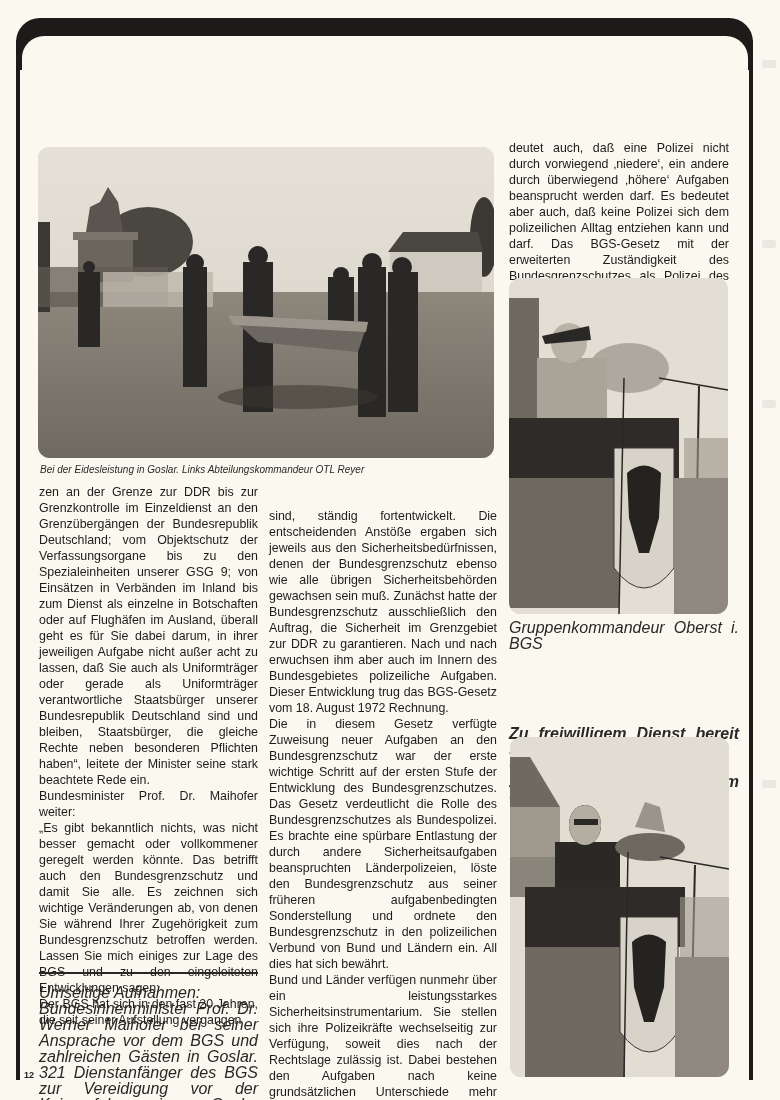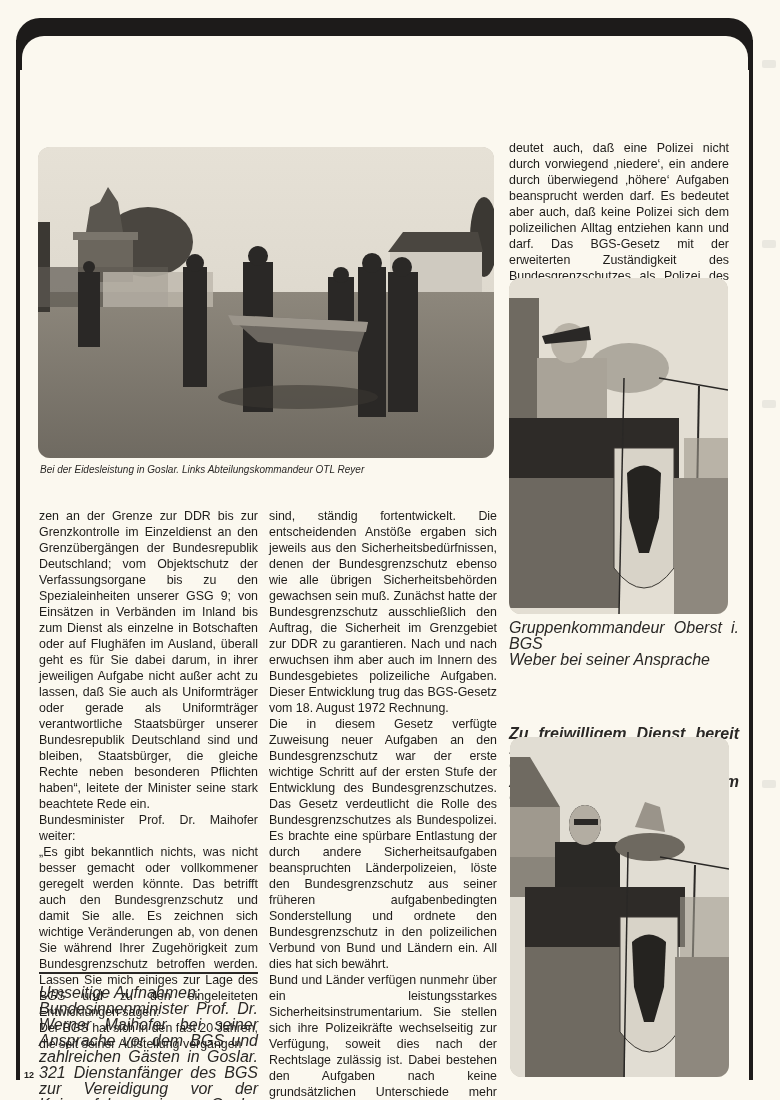--- a/index.html
+++ b/index.html
@@ -123,21 +123,20 @@
     <line x1="190" y1="108" x2="186" y2="336" stroke="#2a2826" stroke-width="2"></line>
     <line x1="150" y1="100" x2="219" y2="112" stroke="#2a2826" stroke-width="1.5"></line>
     <line x1="115" y1="100" x2="110" y2="336" stroke="#2a2826" stroke-width="1.5"></line>
     <rect x="175" y="160" width="44" height="40" fill="#9c968b" opacity=".6"></rect>
     <rect x="165" y="200" width="54" height="136" fill="#8e887e"></rect>
   </svg>
 </div>
 
 <div class="caption" style="left:509px; top:620px; width:230px; text-align:justify;">
   <div style="text-align-last:justify;">Gruppenkommandeur Oberst i. BGS</div>
-  <div>Weber bei seiner Ansprache</div>
 </div>
 
 <div class="caption" style="left:509px; top:726px; width:230px;font-weight:bold;">
   <div style="text-align:justify; text-align-last:justify;">Zu freiwilligem Dienst bereit sein:</div>
   <div style="text-align:justify; text-align-last:justify;">Grenzschutzoberpfarrer Anstöße vom</div>
   <div>GSK Links</div>
 </div>
 
 <div class="photo" style="left:510px; top:737px; width:219px; height:340px;">
   <svg viewBox="0 0 219 340" preserveAspectRatio="none">
@@ -163,21 +162,21 @@
     <path d="M122 205 Q139 190 156 205 L154 250 L144 285 L134 285 L124 250 Z" fill="#252320"></path>
 
     <line x1="185" y1="128" x2="180" y2="340" stroke="#2a2826" stroke-width="2"></line>
     <line x1="150" y1="120" x2="219" y2="132" stroke="#2a2826" stroke-width="1.5"></line>
     <line x1="118" y1="115" x2="114" y2="340" stroke="#2a2826" stroke-width="1.5"></line>
     <rect x="170" y="160" width="49" height="60" fill="#a49e93" opacity=".6"></rect>
     <rect x="165" y="220" width="54" height="120" fill="#8e887e"></rect>
   </svg>
 </div>
 
-<div class="col" style="left:39px; top:508px; width:219px;">
+<div class="col" style="left:39px; top:484px; width:219px;">
   <p>zen an der Grenze zur DDR bis zur Grenzkontrolle im Einzeldienst an den Grenzübergängen der Bundesrepublik Deutschland; vom Objektschutz der Verfassungsorgane bis zu den Spezialeinheiten unserer GSG 9; von Einsätzen in Verbänden im Inland bis zum Dienst als einzelne in Botschaften oder auf Flughäfen im Ausland, überall geht es für Sie dabei darum, in ihrer jeweiligen Aufgabe nicht außer acht zu lassen, daß Sie auch als Uniformträger oder gerade als Uniformträger verantwortliche Staatsbürger unserer Bundesrepublik Deutschland sind und bleiben, Staatsbürger, die gleiche Rechte neben besonderen Pflichten haben“, leitete der Minister seine stark beachtete Rede ein.</p>
   <p>Bundesminister Prof. Dr. Maihofer weiter:</p>
   <p>„Es gibt bekanntlich nichts, was nicht besser gemacht oder vollkommener geregelt werden könnte. Das betrifft auch den Bundesgrenzschutz und damit Sie alle. Es zeichnen sich wichtige Veränderungen ab, von denen Sie während Ihrer Zugehörigkeit zum Bundesgrenzschutz betroffen werden. Lassen Sie mich einiges zur Lage des BGS und zu den eingeleiteten Entwicklungen sagen:</p>
   <p>Der BGS hat sich in den fast 20 Jahren, die seit seiner Aufstellung vergangen</p>
 </div>
 
 <div class="rule" style="left:39px; top:972px; width:219px;"></div>
 
 <div class="caption" style="left:39px; top:985px; width:219px; text-align:justify;">
   <div>Umseitige Aufnahmen:</div>

